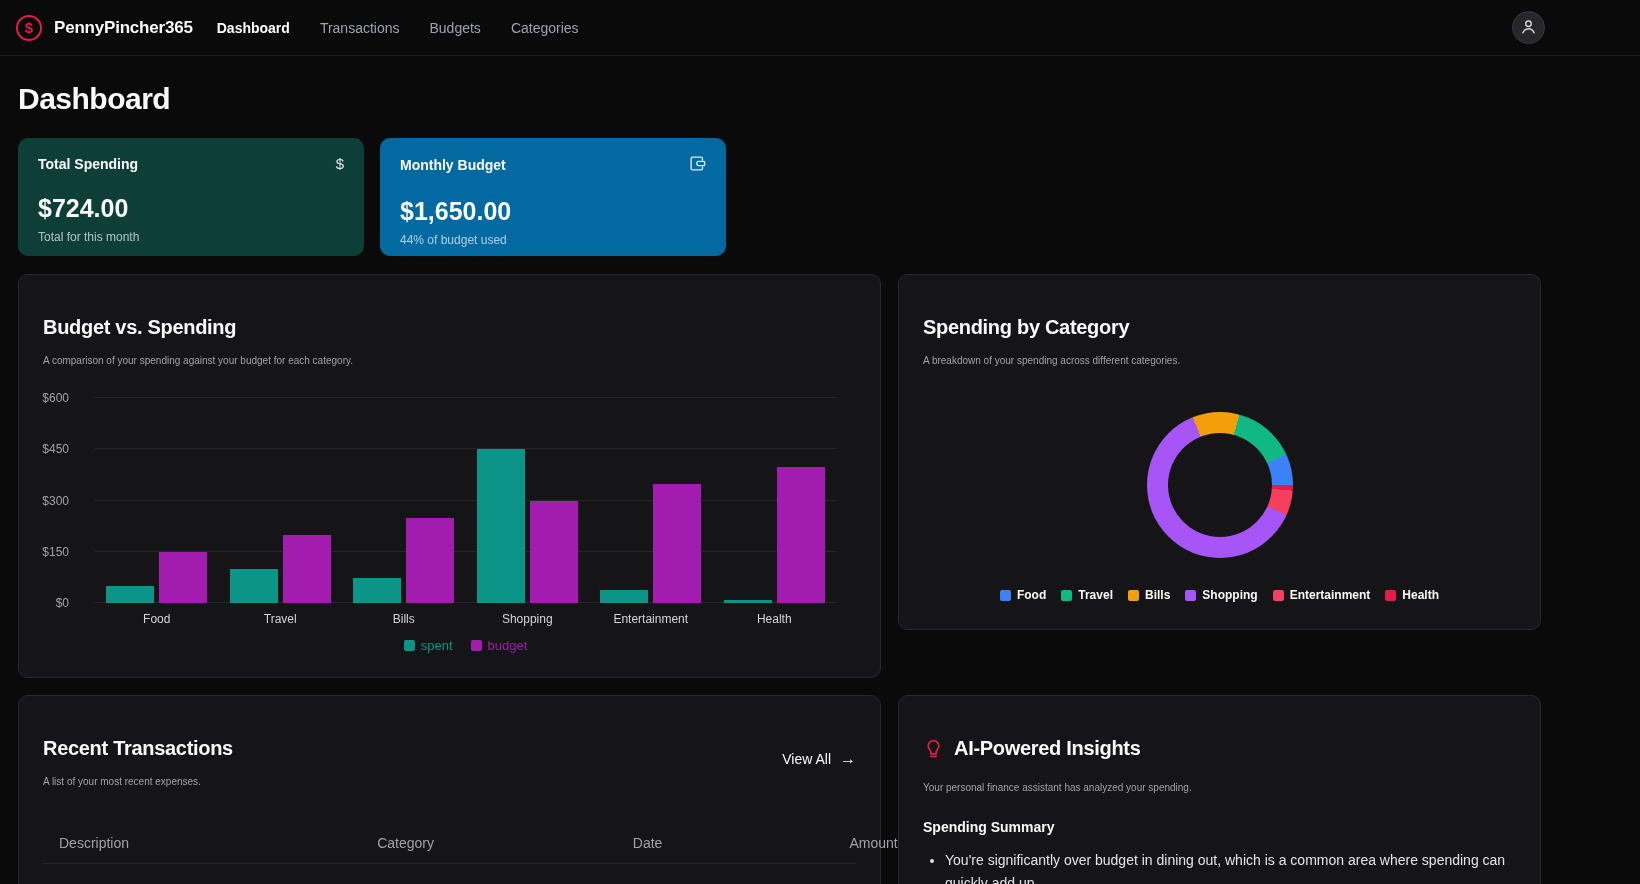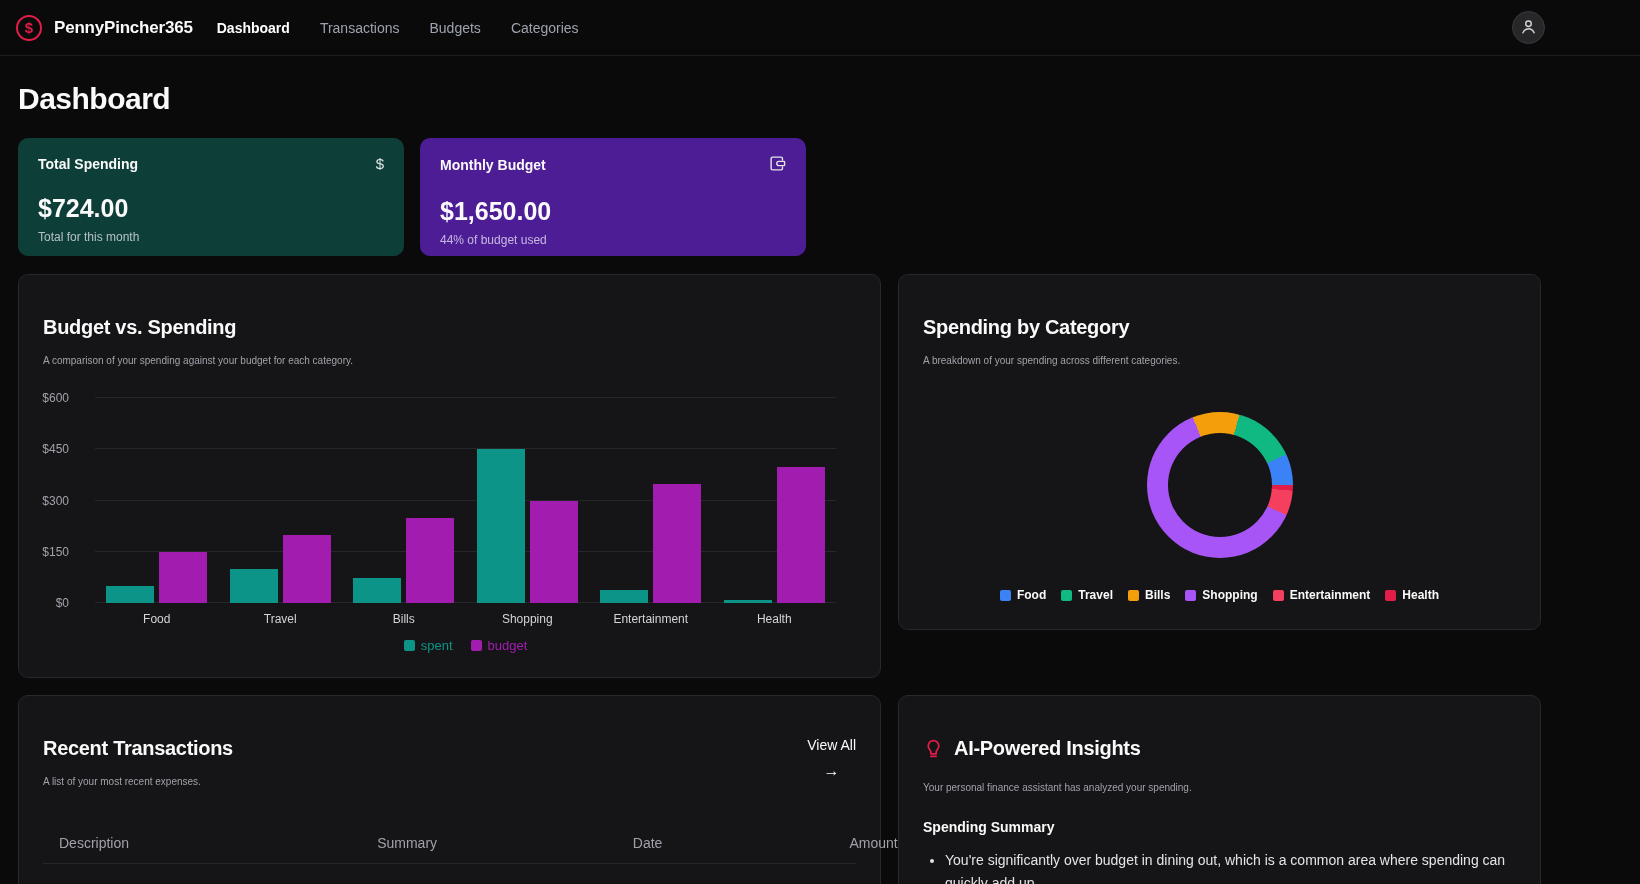--- a/index.html
+++ b/index.html
@@ -28,21 +28,21 @@
     background:#27272a;border:1px solid #3a3a3f;cursor:pointer;
     display:flex;align-items:center;justify-content:center;padding:0;
   }
   .avatar svg{width:19px;height:19px;}
   
   .main{padding:22px 0 0 18px;}
   .page-title{font-size:30px;font-weight:800;margin:4px 0 22px;letter-spacing:-0.5px;}
   
   .stats-row{display:flex;gap:16px;margin-bottom:18px;}
   .stat-card{
-    width:386px;height:118px;border-radius:10px;padding:17px 20px;
+    width:346px;height:118px;border-radius:10px;padding:17px 20px;
     box-sizing:border-box;
   }
   .stat-top{display:flex;justify-content:space-between;align-items:center;}
   .stat-label{font-size:14px;font-weight:600;}
   .stat-icon{font-size:15px;color:#e4e4e7;}
   .stat-icon svg{width:17px;height:17px;color:#e4e4e7;}
   .stat-value{font-size:25px;font-weight:800;margin-top:22px;}
   .stat-sub{font-size:12px;color:rgba(255,255,255,0.68);margin-top:7px;}
   
   .grid{display:grid;grid-template-columns:863px 643px;gap:17px;align-items:start;margin-bottom:17px;}
@@ -72,21 +72,21 @@
   
   .donut-wrap{display:flex;justify-content:center;margin-top:46px;}
   .donut{position:relative;width:146px;height:146px;border-radius:50%;}
   .donut-hole{
     position:absolute;left:50%;top:50%;width:104px;height:104px;border-radius:50%;
     transform:translate(-50%,-50%);background:#151517;
   }
   .pie-legend{display:flex;justify-content:center;gap:15px;margin-top:30px;font-size:12px;font-weight:700;flex-wrap:wrap;}
   
   .tx-header{display:flex;justify-content:space-between;align-items:center;}
-  .view-all{display:flex;align-items:center;gap:9px;font-size:14px;color:#fafafa;cursor:pointer;flex-direction:column;}
+  .view-all{display:flex;align-items:center;gap:9px;font-size:14px;color:#fafafa;cursor:pointer;}
   .arrow{font-size:16px;}
   .table{margin-top:26px;}
   .t-row{display:grid;grid-template-columns:36% 28% 23% 13%;padding:0 16px;align-items:center;}
   .t-head{color:#a1a1aa;font-size:14px;height:40px;border-bottom:1px solid #26262b;gap:37px;}
   .t-data{height:52px;font-size:14px;}
   
   .insights-title-row{display:flex;align-items:center;gap:10px;}
   .bulb svg{width:21px;height:21px;display:block;}
   .section-head{font-size:14px;font-weight:700;margin-top:26px;}
   .bullets{margin:14px 0 0;padding-left:22px;}
@@ -123,21 +123,21 @@
 
   <div class="stats-row">
     <div class="stat-card" style="background: rgb(14, 62, 56);">
       <div class="stat-top">
         <span class="stat-label">Total Spending</span>
         <span class="stat-icon">$</span>
       </div>
       <div class="stat-value">$724.00</div>
       <div class="stat-sub">Total for this month</div>
     </div>
-    <div class="stat-card" style="background: #4c1d95;">
+    <div class="stat-card" style="background: #0369a1;">
       <div class="stat-top">
         <span class="stat-label">Monthly Budget</span>
         <span class="stat-icon">
           <svg viewBox="0 0 24 24" fill="none" stroke="currentColor" stroke-width="2" stroke-linecap="round">
             <path d="M19 7V5a2 2 0 0 0-2-2H5a2 2 0 0 0-2 2v14a2 2 0 0 0 2 2h12a2 2 0 0 0 2-2v-2"></path>
             <path d="M21 9h-7a2 2 0 0 0 0 6h7a1 1 0 0 0 1-1v-4a1 1 0 0 0-1-1z"></path>
           </svg>
         </span>
       </div>
       <div class="stat-value">$1,650.00</div>
@@ -256,21 +256,21 @@
           <p class="card-sub" style="margin-top:4px;">A list of your most recent expenses.</p>
         </div>
         <a class="view-all">
           <span>View All</span>
           <span class="arrow">→</span>
         </a>
       </div>
       <div class="table">
         <div class="t-row t-head">
           <span>Description</span>
-          <span>Summary</span>
+          <span>Category</span>
           <span>Date</span>
           <span>Amount</span>
         </div>
         <div class="t-row t-data">
           <span></span>
 
           <span></span>
           <span></span>
         </div>
       </div>

